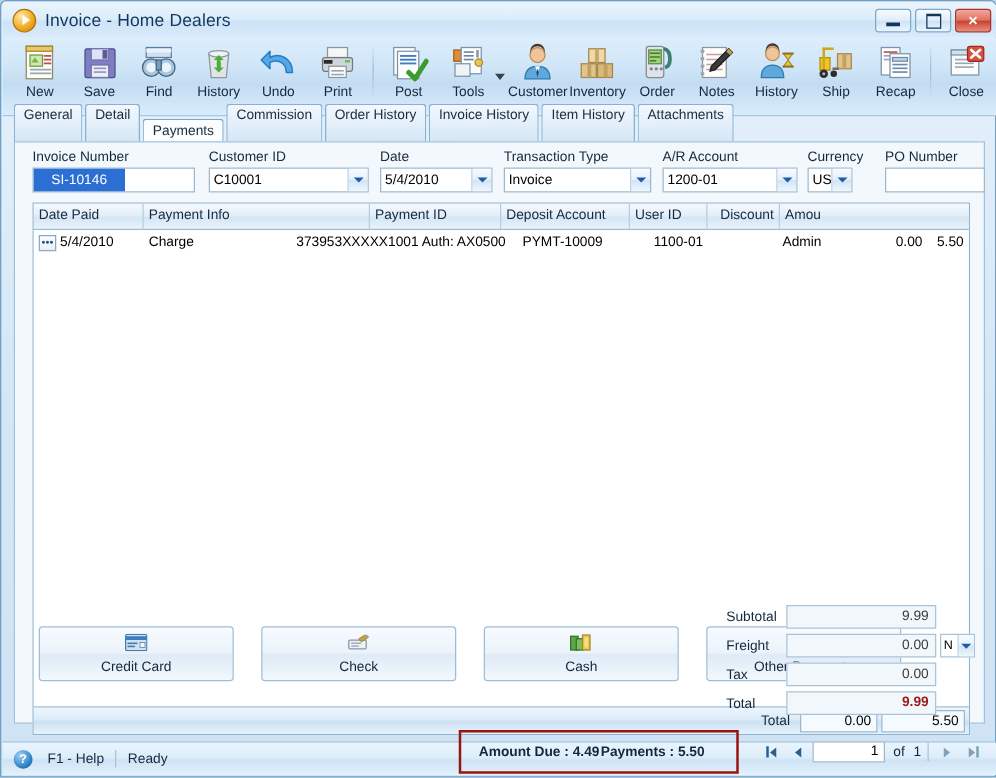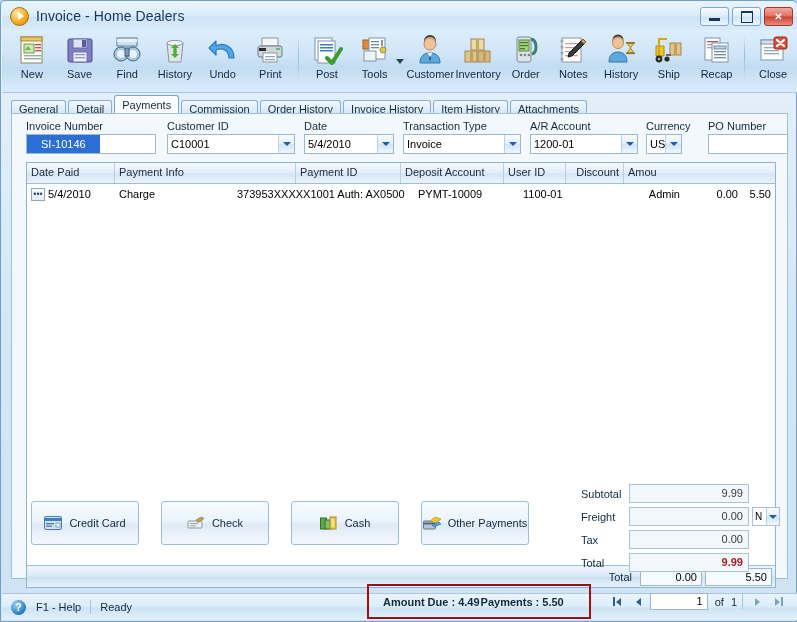--- a/index.html
+++ b/index.html
@@ -76,21 +76,21 @@
   .tcaret{
     width:0;height:0;border-left:4px solid transparent;border-right:4px solid transparent;
     border-top:5px solid #33434f;align-self:center;margin:0 2px 0 -2px;
   }
   
   #tabstrip{
     position:absolute;left:10px;top:94px;width:777px;height:19px;
     display:flex;align-items:flex-end;
   }
   .tab{
-    height:14px;box-sizing:border-box;padding:1px 7px 0 7px;
+    height:31px;box-sizing:border-box;padding:1px 7px 0 7px;
     border:1px solid #89b0cf;border-bottom:none;border-radius:3px 3px 0 0;
     background:linear-gradient(180deg,#f2f8fd 0%,#e2eefa 55%,#d5e6f5 100%);
     font-size:11px;color:#1a2b3c;margin-right:2px;line-height:15px;
     white-space:nowrap;
   }
   .tab.active{
     background:#fbfdff;height:19px;line-height:17px;
     border-color:#7da7c9;font-weight:normal;
   }
   
@@ -157,25 +157,25 @@
   }
   #gridtotal .tlbl{font-size:11px;color:#15293d;padding-right:8px;}
   .totbox{
     box-sizing:border-box;height:18px;border:1px solid #9cb8cf;
     background:#f5faff;font-size:11px;text-align:right;padding:0 4px;
     line-height:16px;margin-right:3px;
   }
   
   #paybtns{position:absolute;left:30px;top:500px;display:flex;gap:22px;}
   .paybtn{
-    width:108px;height:44px;box-sizing:border-box;
+    width:156px;height:44px;box-sizing:border-box;
     border:1px solid #9dbdd8;border-radius:3px;
     background:linear-gradient(180deg,#f8fbfe 0%,#eaf3fb 48%,#dfeaf6 52%,#f2f8fd 100%);
     display:flex;align-items:center;justify-content:center;gap:7px;
-    font-size:11px;color:#12283f;
+    font-size:11px;color:#12283f;flex-direction:column;
   }
   .payicon{width:18px;height:14px;position:relative;}
   
   #summary{position:absolute;left:580px;top:482px;width:200px;}
   .srow{display:flex;align-items:center;height:21px;margin-bottom:2px;}
   .slbl{width:48px;font-size:11px;color:#14293e;}
   .sbox{
     box-sizing:border-box;height:19px;width:120px;
     border:1px solid #a9c3d8;background:#f2f7fc;
     font-size:11px;text-align:right;padding:0 5px;line-height:17px;color:#3a3a3a;
@@ -193,21 +193,21 @@
     background:linear-gradient(180deg,#eaf4fd 0%,#dceefa 45%,#cde3f4 55%,#e4f1fc 100%);
     border-top:1px solid #a8c9e2;
     display:flex;align-items:center;
   }
   #helpicon{
     width:15px;height:15px;border-radius:50%;margin-left:9px;
     background:radial-gradient(circle at 35% 30%,#9fd2f5,#2d7fc4 65%,#13548e);
     color:#fff;font-size:10px;font-weight:bold;
     display:flex;align-items:center;justify-content:center;line-height:15px;
   }
-  #helptext{margin-left:10px;font-size:11px;color:#14293e;}
+  #helptext{margin-left:0;font-size:11px;color:#14293e;padding-left:12px;}
   .svsep{width:1px;height:14px;background:#a7c3d8;margin:0 9px;}
   #readytext{font-size:11px;color:#14293e;}
   #redbox{
     position:absolute;left:366px;top:583px;width:224px;height:35px;
     box-sizing:border-box;border:2px solid #9b1212;
     pointer-events:none;
   }
   #duegroup{
     position:absolute;left:382px;top:595px;display:flex;gap:1px;
     font-size:11px;color:#12283f;font-weight:bold;
@@ -591,21 +591,21 @@
       <div id="gridbody">
         <div class="grow">
           <div class="gc" style="width:88px;display:flex;align-items:center;">
             <span class="ellipsisbtn">•••</span>
             <span>5/4/2010</span>
           </div>
           <div class="gc" style="width:118px;">Charge</div>
           <div class="gc" style="width:181px;">373953XXXXX1001 Auth: AX0500</div>
           <div class="gc" style="width:105px;">PYMT-10009</div>
           <div class="gc" style="width:103px;">1100-01</div>
-          <div class="gc" style="width:62px;text-align:right;">Admin</div>
+          <div class="gc" style="width:62px;">Admin</div>
           <div class="gc r" style="width:58px;">0.00</div>
           <div class="gc r" style="width:33px;">5.50</div>
         </div>
       </div>
 
       <div id="gridtotal">
         <span class="tlbl">Total</span>
         <span class="totbox" style="width:62px;">0.00</span>
         <span class="totbox" style="width:67px;">5.50</span>
       </div>

